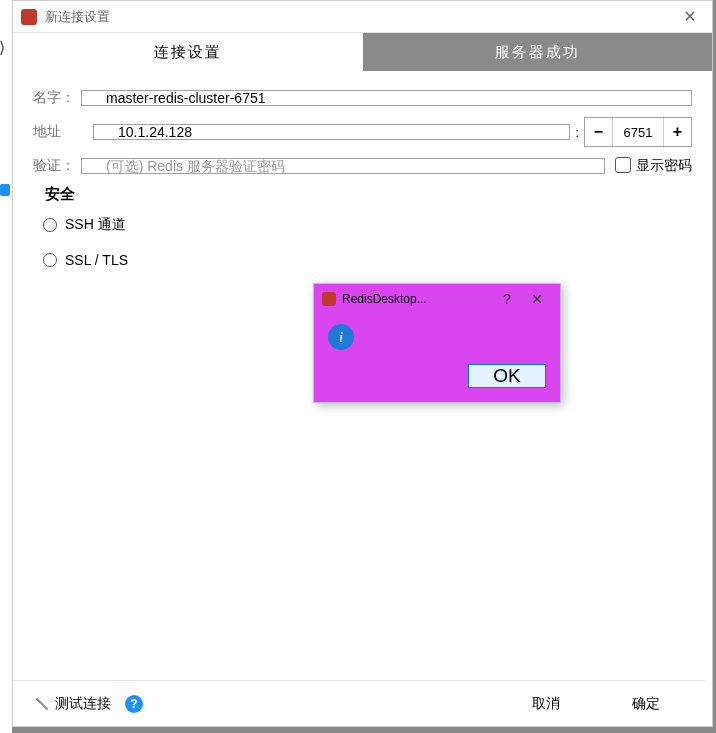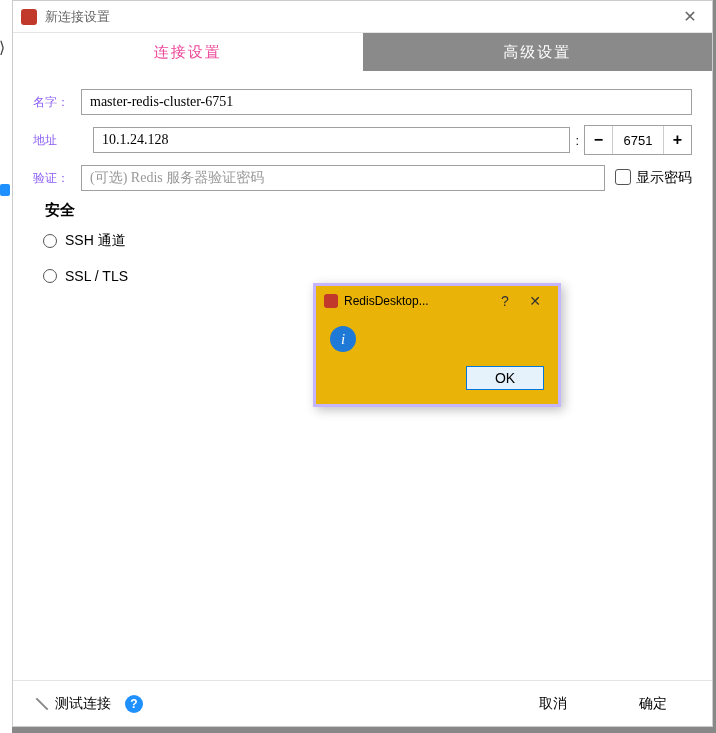--- a/index.html
+++ b/index.html
@@ -50,43 +50,43 @@
       display: flex;
       height: 38px;
     }
     .tab {
       flex: 1;
       display: flex;
       align-items: center;
       justify-content: center;
       font-size: 15px;
       cursor: pointer;
-      color: #ec4899;
+      color: #000000;
       background: #fff;
       letter-spacing: 2px;
     }
     .tab.active {
       background: #8a8a8a;
       color: #fff;
     }
     .form-area {
       padding: 18px 20px 0 20px;
     }
     .row { display: flex; align-items: center; margin-bottom: 10px; }
     .row .label {
       width: 48px;
-      font-size: 12px;
-      color: #8b5cf6;
+      font-size: 14px;
+      color: #737373;
     }
     .input {
       border: 1px solid #a0a0a0;
-      height: 26px;
-      padding: 0 8px;
-      font-size: 14px;
-      font-family: Liberation Serif, serif;
+      height: 16px;
+      padding: 0 24px;
+      font-size: 14px;
+      font-family: Liberation Sans, sans-serif;
       outline: none;
       flex: 1;
     }
     .input::placeholder { color: #999; }
     .addr-row .input { flex: 1; margin-left: 12px; }
     .colon { margin: 0 5px; color: #000; }
     .spin {
       display: flex;
       border: 1px solid #a0a0a0;
       height: 30px;
@@ -131,21 +131,21 @@
     }
     .radio-opt .circle {
       width: 14px; height: 14px;
       border: 1.5px solid #555;
       border-radius: 50%;
       margin-right: 8px;
       display: inline-block;
     }
     .footer {
       position: absolute;
-      bottom: 0; left: 0; right: 0;
+      bottom: 0; left: 0; right: 7px;
       height: 46px;
       border-top: 1px solid #e5e5e5;
       display: flex; align-items: center;
       padding: 0 14px;
     }
     .footer .flat-btn {
       display: flex; align-items: center;
       padding: 4px 8px;
       cursor: pointer;
       font-size: 14px;
@@ -173,22 +173,22 @@
       width: 90px; height: 28px;
       display: flex; align-items: center; justify-content: center;
       cursor: pointer; font-size: 14px;
       margin-left: 10px;
     }
     
     .modal {
       position: absolute;
       left: 313px; top: 283px;
       width: 248px;
-      background: #eab308;
-      border: 3px solid #c4b5fd;
+      background: #d946ef;
+      border: 1px solid #c4b5fd;
       box-shadow: 3px 3px 10px rgba(0,0,0,0.25);
     }
     .modal .m-title {
       height: 30px; display: flex; align-items: center;
       padding: 0 8px;
     }
     .modal .m-title .app-icon { width: 14px; height: 14px; background: #c0392b; border-radius: 3px; margin-right: 6px; }
     .modal .m-title .t { flex: 1; font-size: 12px; }
     .modal .m-title .q, .modal .m-title .x {
       width: 30px; text-align: center; cursor: pointer; font-size: 14px; color: #333;
@@ -207,21 +207,21 @@
     .modal .msg { font-size: 13px; }
     .modal .m-foot {
       display: flex; justify-content: flex-end;
       padding: 0 14px 14px 0;
     }
     .modal .ok-btn {
       width: 78px; height: 24px;
       border: 1px solid #0078d7;
       background: #e5f1fb;
       display: flex; align-items: center; justify-content: center;
-      cursor: pointer; font-size: 14px;
+      cursor: pointer; font-size: 19px;
     }
     
     .bg-edge {
       position: absolute; left: 0; top: 0; width: 12px; height: 733px;
       background: #fff;
     }
     .bg-edge .arrow {
       position: absolute; left: -1px; top: 38px; color: #444; font-size: 16px;
     }
     .bg-edge .sq {
@@ -239,21 +239,21 @@
 
 <div class="window">
   <div class="titlebar">
     <span class="app-icon"></span>
     <span class="title">新连接设置</span>
     <span class="close-x">✕</span>
   </div>
 
   <div class="tabs">
     <div class="tab">连接设置</div>
-    <div class="tab active">高级设置</div>
+    <div class="tab active">服务器成功</div>
   </div>
 
   <div class="form-area">
     <div class="row">
       <div class="label">名字：</div>
       <input class="input" value="master-redis-cluster-6751" style="">
     </div>
 
     <div class="row addr-row">
       <div class="label">地址</div>

